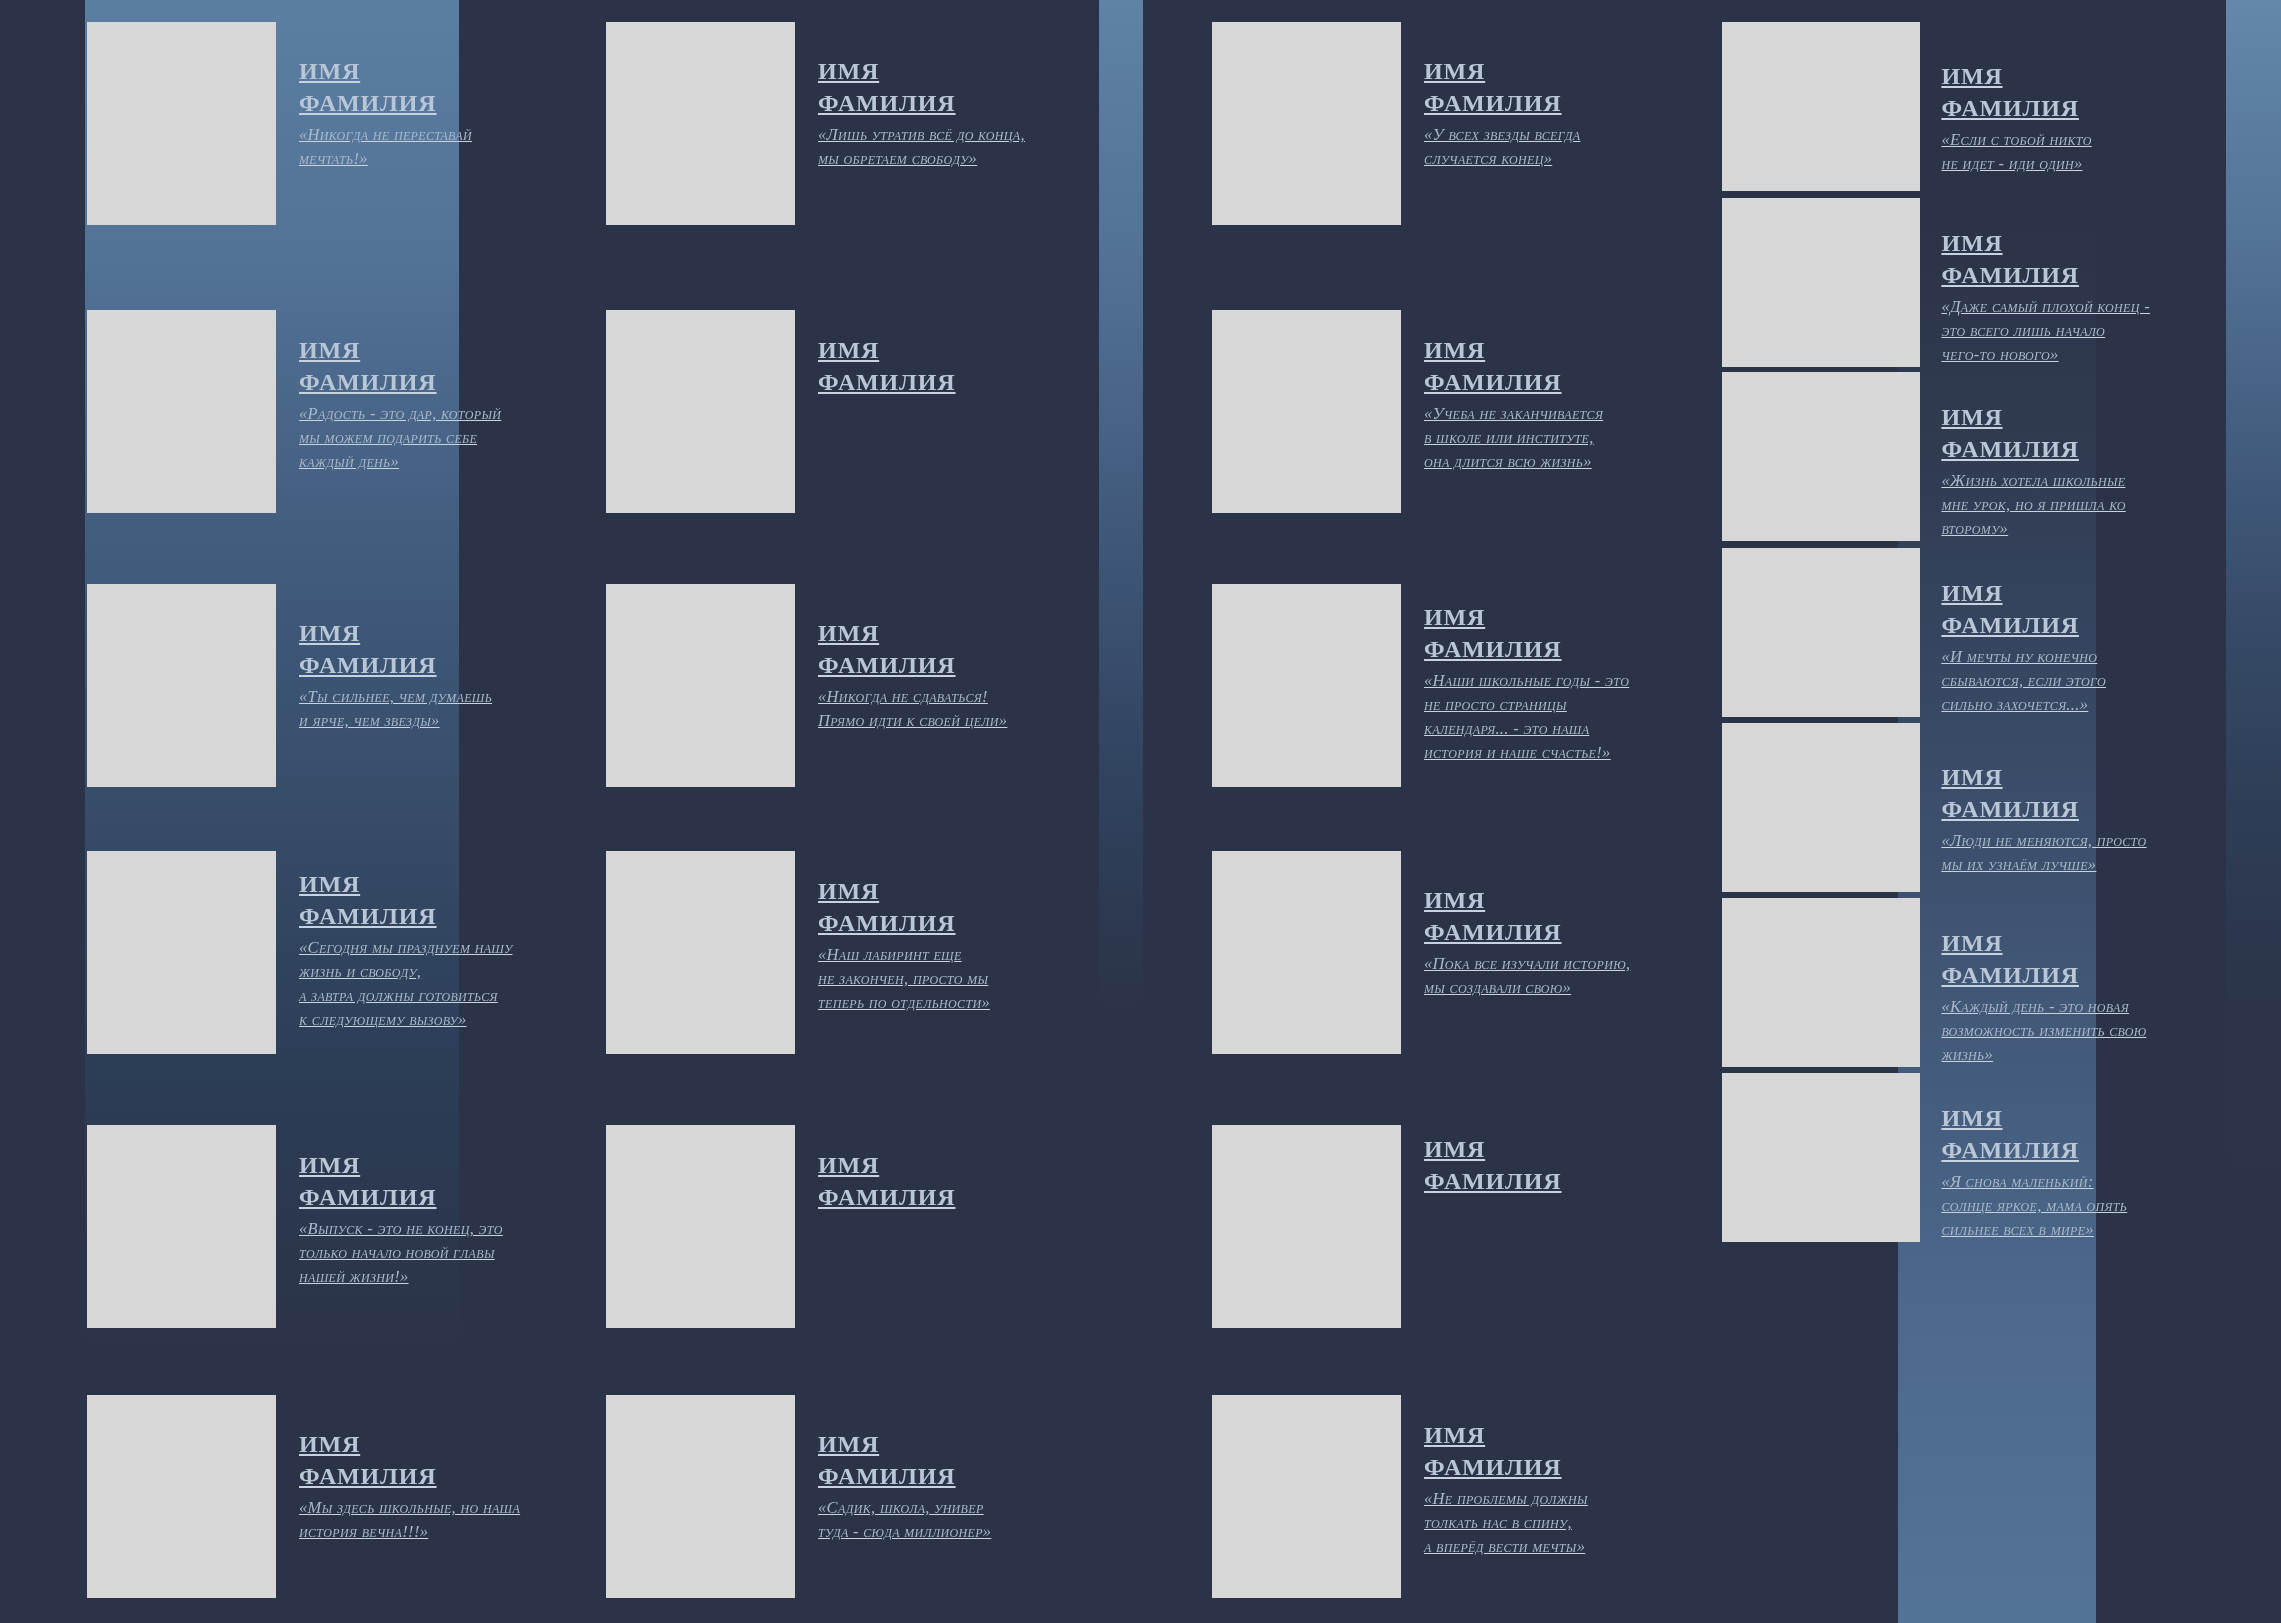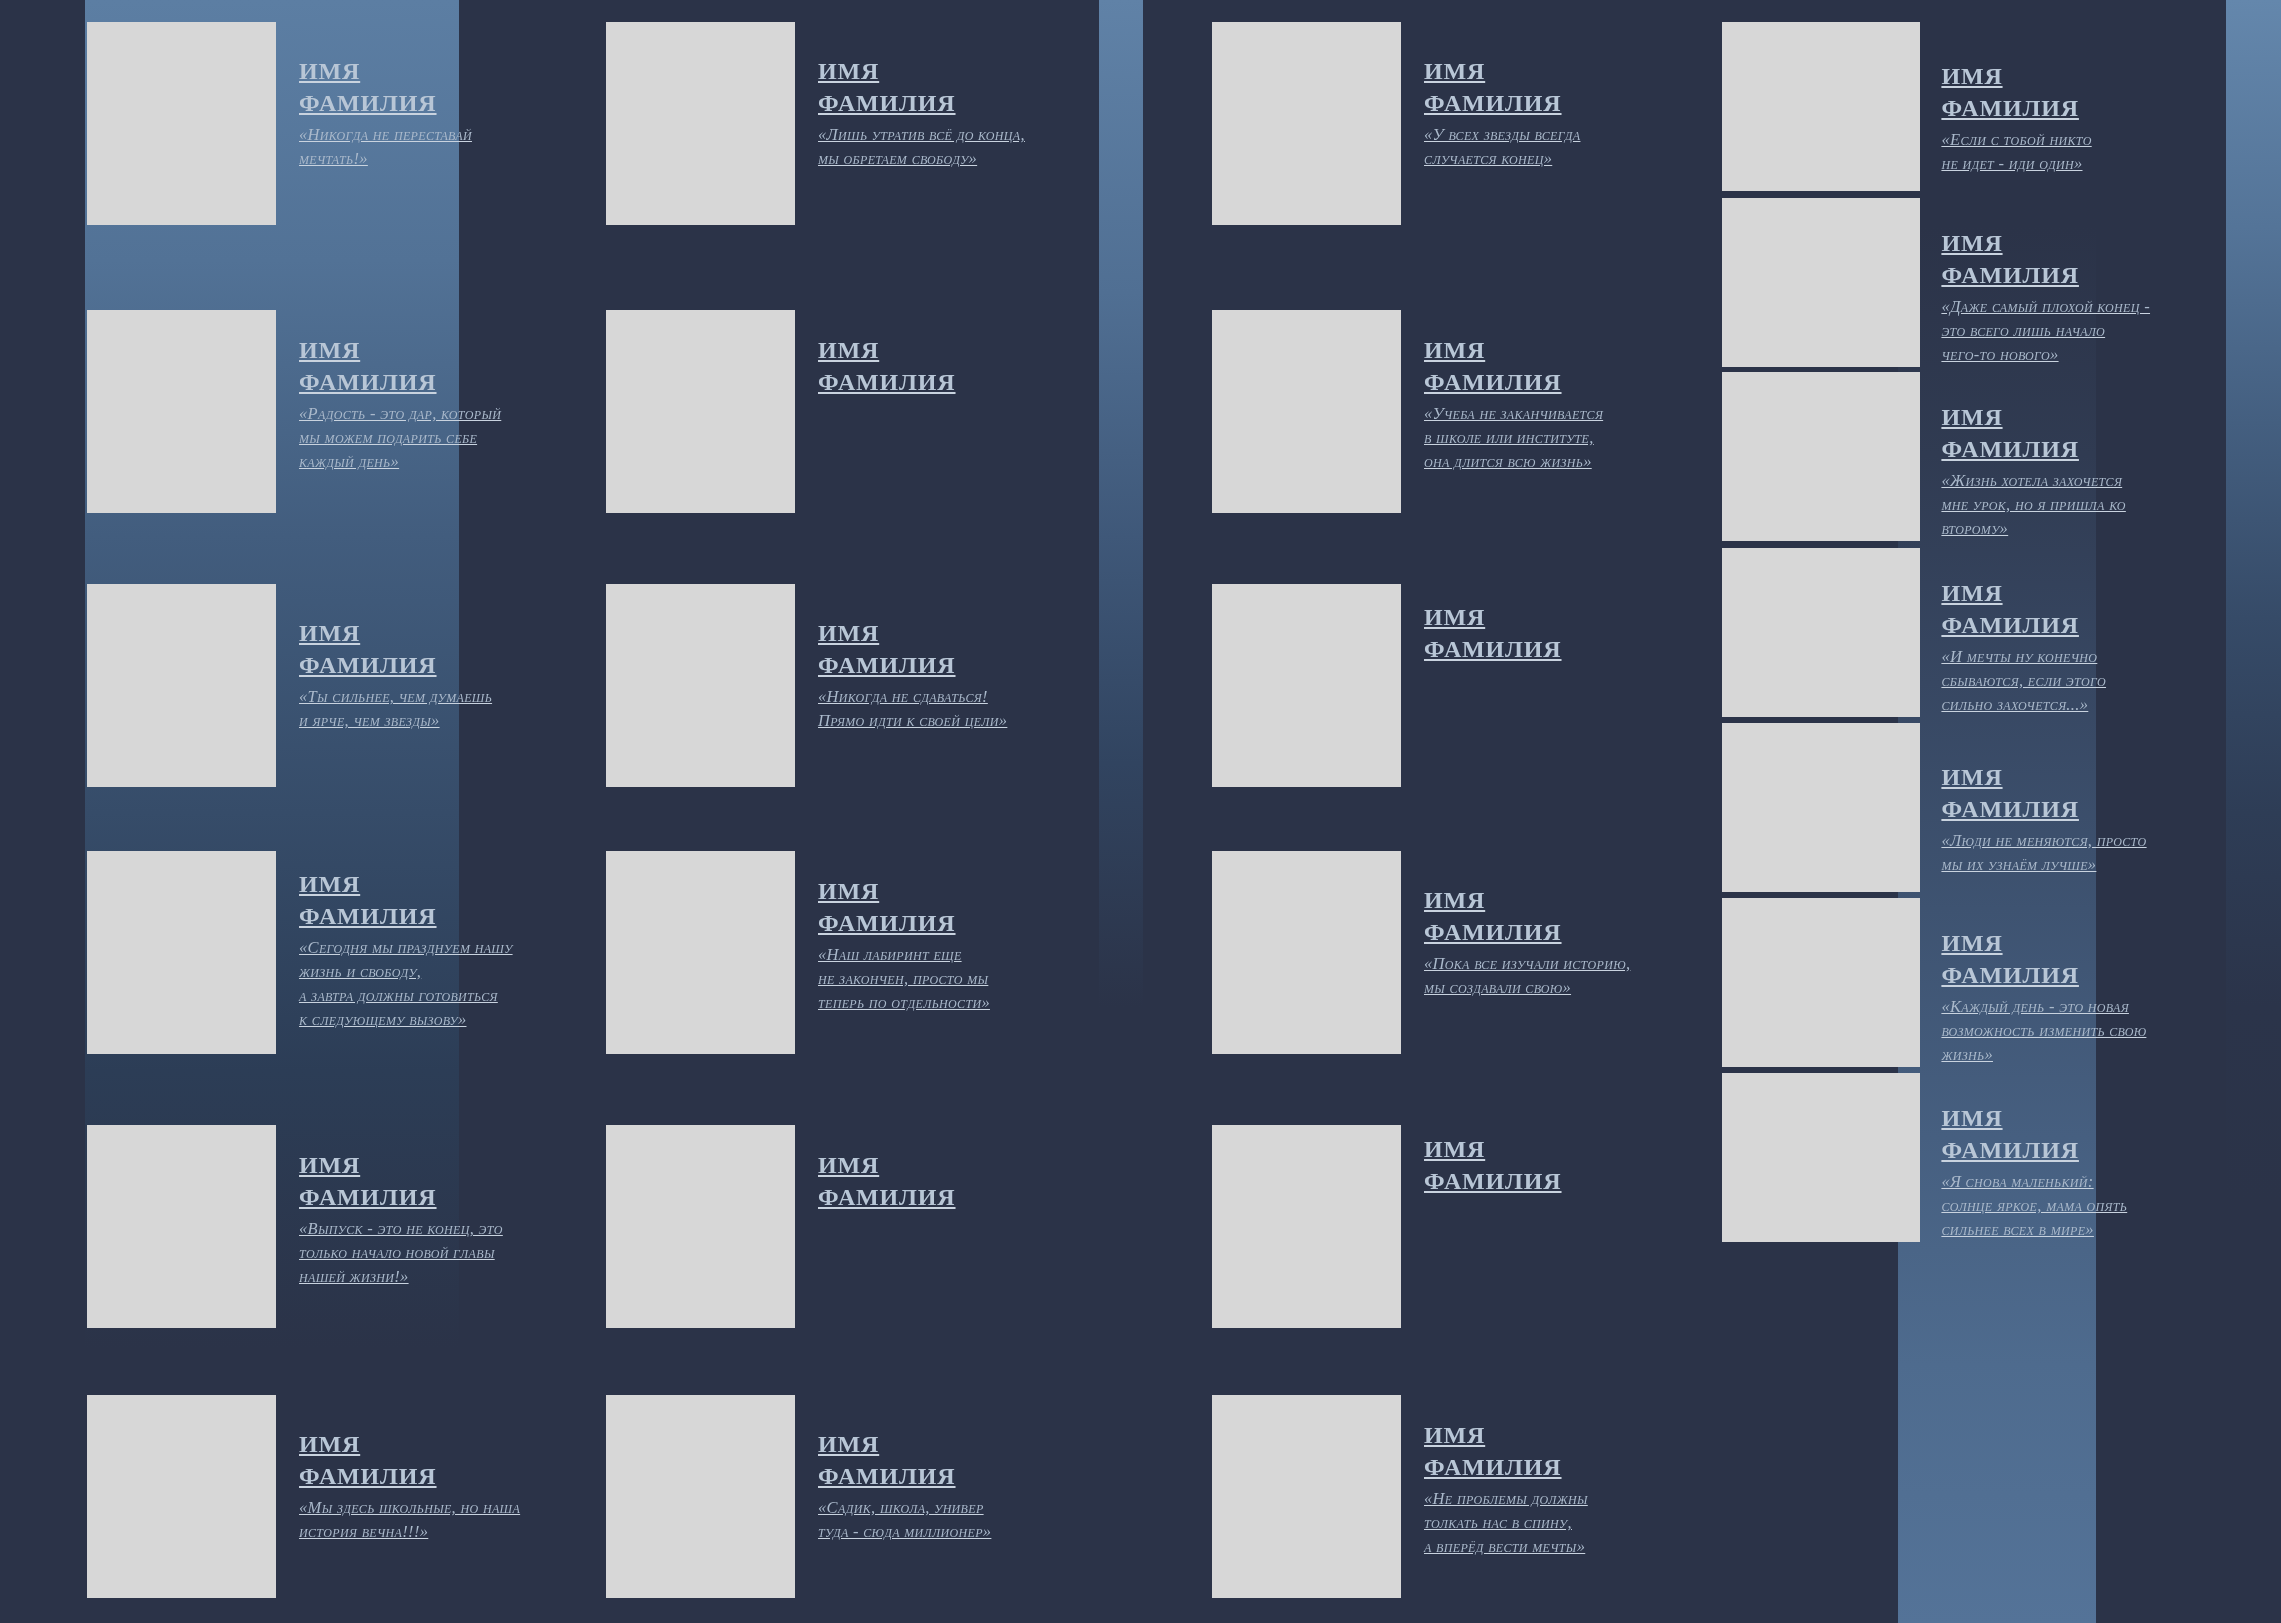--- a/index.html
+++ b/index.html
@@ -244,20 +244,24 @@
           <div class="quote">«Учеба не заканчивается
 в школе или институте,
 она длится всю жизнь»</div>
         </div>
       </div>
       <div class="card" style="top: 584px;">
         <div class="photo"></div>
         <div class="info" style="padding-top: 18px;">
           <div class="nm">ИМЯ</div>
           <div class="nm">ФАМИЛИЯ</div>
+          <div class="quote">«Наши школьные годы - это
+не просто страницы
+календаря... - это наша
+история и наше счастье!»</div>
         </div>
       </div>
       <div class="card" style="top: 851px;">
         <div class="photo"></div>
         <div class="info" style="padding-top: 34px;">
           <div class="nm">ИМЯ</div>
           <div class="nm">ФАМИЛИЯ</div>
           <div class="quote">«Пока все изучали историю,
 мы создавали свою»</div>
         </div>
@@ -298,21 +302,21 @@
           <div class="quote">«Даже самый плохой конец -
 это всего лишь начало
 чего-то нового»</div>
         </div>
       </div>
       <div class="card" style="top: 372px;">
         <div class="photo"></div>
         <div class="info" style="padding-top: 30px;">
           <div class="nm">ИМЯ</div>
           <div class="nm">ФАМИЛИЯ</div>
-          <div class="quote">«Жизнь хотела захочется
+          <div class="quote">«Жизнь хотела школьные
 мне урок, но я пришла ко
 второму»</div>
         </div>
       </div>
       <div class="card" style="top: 548px;">
         <div class="photo"></div>
         <div class="info" style="padding-top: 30px;">
           <div class="nm">ИМЯ</div>
           <div class="nm">ФАМИЛИЯ</div>
           <div class="quote">«И мечты ну конечно

